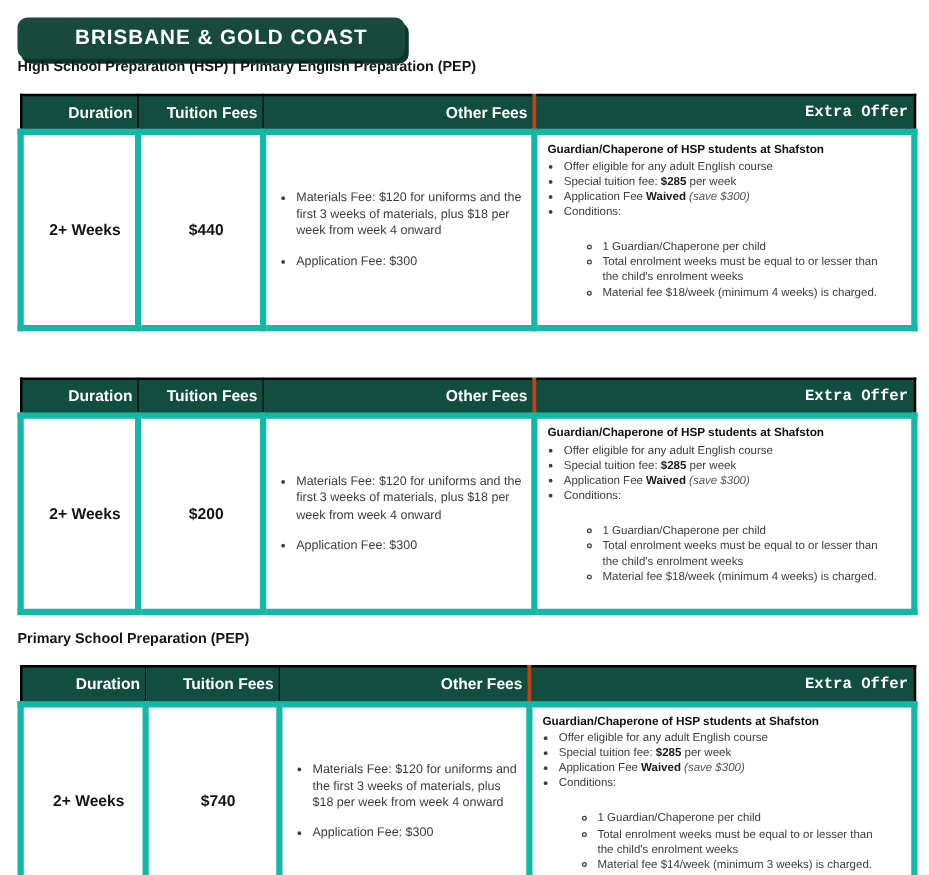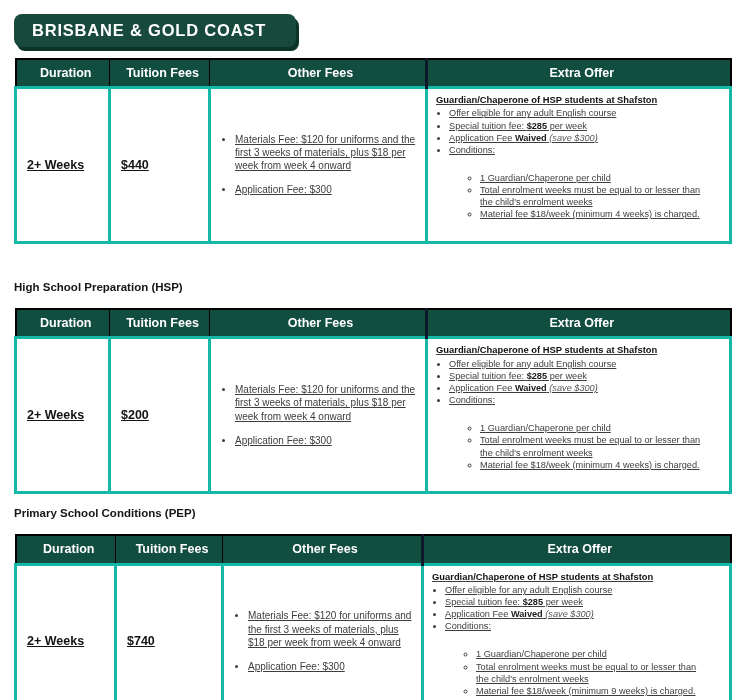--- a/index.html
+++ b/index.html
@@ -13,24 +13,24 @@
   .page { padding: 14px 14px 0 14px; }
 
   
   .banner {
     display: inline-block;
     background: #174a3c;
     color: #fff;
     font-weight: 700;
     font-size: 16.5px;
     letter-spacing: 0.8px;
-    padding: 8px 30px 8px 18px;
+    padding: 8px 30px 8px 46px;
     border-radius: 8px;
     box-shadow: 3px 4px 0 0 #0b342a;
-    margin-bottom: 11px;
+    margin-bottom: 1px;
     line-height: 1;
   }
 
   
   .subtitle {
     font-size: 11.5px;
     font-weight: 700;
     color: #161616;
     margin: 0 0 14px 0;
     line-height: 1.15;
@@ -43,38 +43,38 @@
     table-layout: fixed;
     border: 2px solid #000;
     margin-bottom: 37px;
   }
   table.price:last-child { margin-bottom: 0; }
   th {
     background: #124e40;
     color: #fff;
     font-size: 12.5px;
     font-weight: 700;
-    text-align: center;
+    text-align: right;
     padding: 7px 4px 7px 10px;
     border: 1px solid #000;
     height: 27px;
     line-height: 1;
   }
-  th.extra-col { border-left: 3px solid #0f172a; }
+  th.extra-col { border-left: 3px solid #c2410c; font-family: Liberation Mono, monospace; }
   td {
-    border: 3px solid #14b8a6;
+    border: 5px solid #14b8a6;
     vertical-align: middle;
     background: #fff;
-    text-decoration: underline;
   }
   td.duration, td.tuition {
     font-size: 12.5px;
     font-weight: 700;
     color: #141414;
     padding-left: 10px;
+    text-align: center;
   }
   td.other { font-size: 10px; color: #3d3d3d; padding: 6px 6px 6px 2px; }
   td.other ul {
     list-style: disc;
     margin: 0;
     padding-left: 22px;
     line-height: 1.32;
   }
   td.other li + li { margin-top: 11px; }
   td.extra {
@@ -108,20 +108,21 @@
   .h-t3 td { height: 115px; }
 </style>
 </head>
 <body>
 
 <div class="page">
 
   
   <div class="banner">BRISBANE &amp; GOLD COAST</div>
 
+  <div class="subtitle">High School Preparation (HSP) | Primary English Preparation (PEP)</div>
 
   <table class="price">
     <colgroup>
       <col style="width:94px">
         <col style="width:100px">
         <col style="width:217px">
         <col style="width:304px">
     </colgroup>
     <thead>
       <tr>
@@ -155,21 +156,20 @@
               </ul>
             </li>
           </ul>
         </td>
       </tr>
     </tbody>
   </table>
 
   
 
-  <div class="subtitle">High School Preparation (HSP)</div>
 
   <table class="price" style="margin-bottom:13px;">
     <colgroup>
       <col style="width:94px">
         <col style="width:100px">
         <col style="width:217px">
         <col style="width:304px">
     </colgroup>
     <thead>
       <tr>
@@ -201,21 +201,21 @@
                 <li>Total enrolment weeks must be equal to or lesser than the child's enrolment weeks</li>
                 <li>Material fee $18/week (minimum 4 weeks) is charged.</li>
               </ul>
             </li>
           </ul>
         </td>
       </tr>
     </tbody>
   </table>
 
-  <div class="subtitle">Primary School Conditions (PEP)</div>
+  <div class="subtitle">Primary School Preparation (PEP)</div>
 
   <table class="price">
     <colgroup>
       <col style="width:100px">
         <col style="width:107px">
         <col style="width:200px">
         <col style="width:308px">
     </colgroup>
     <thead>
       <tr>
@@ -238,21 +238,21 @@
         <td class="extra">
           <div class="eo-heading">Guardian/Chaperone of HSP students at Shafston</div>
           <ul class="eo">
             <li>Offer eligible for any adult English course</li>
             <li><span>Special tuition fee: </span><b>$285</b><span> per week</span></li>
             <li><span>Application Fee </span><b>Waived</b><span class="em"> (save $300)</span></li>
             <li><span>Conditions:</span>
               <ul>
                 <li>1 Guardian/Chaperone per child</li>
                 <li>Total enrolment weeks must be equal to or lesser than the child's enrolment weeks</li>
-                <li>Material fee $18/week (minimum 9 weeks) is charged.</li>
+                <li>Material fee $14/week (minimum 3 weeks) is charged.</li>
               </ul>
             </li>
           </ul>
         </td>
       </tr>
     </tbody>
   </table>
 
 </div>
 

